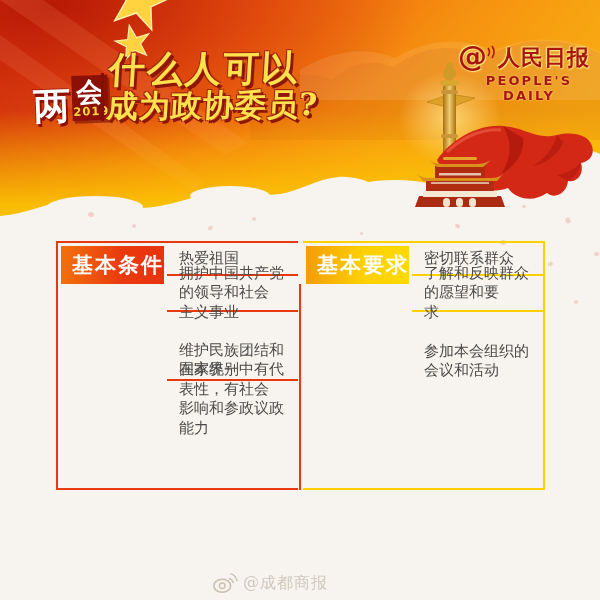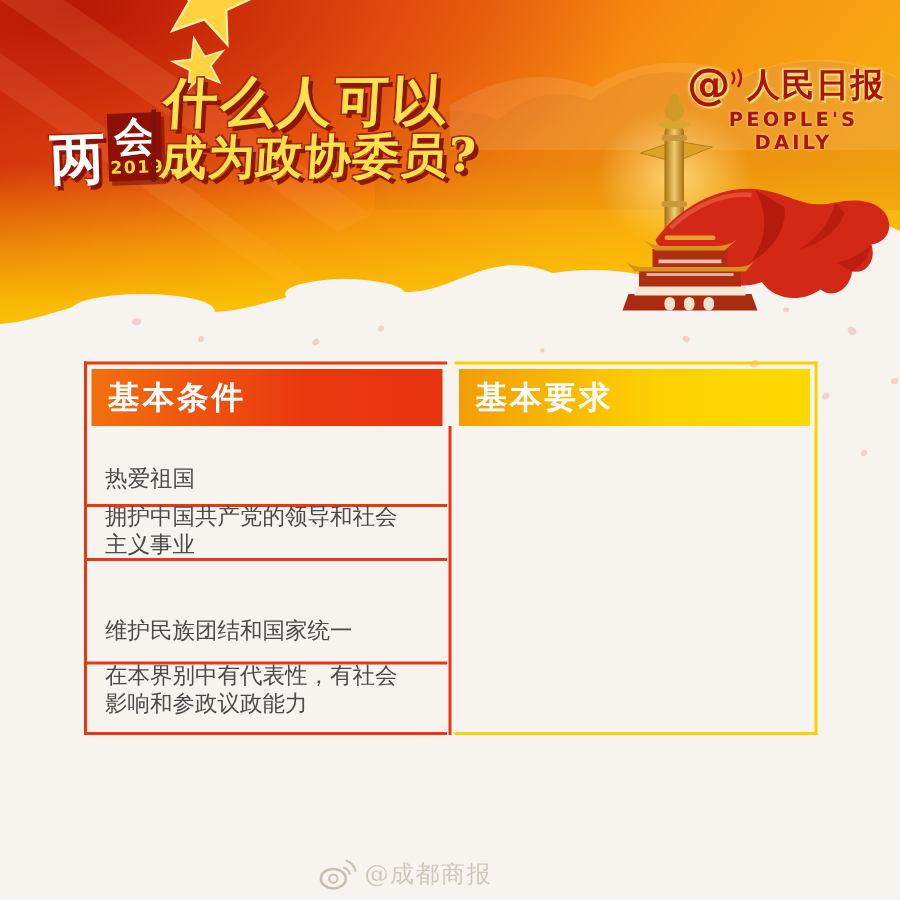--- a/index.html
+++ b/index.html
@@ -36,21 +36,21 @@
   .logo-sub { font-size:13px; font-weight:bold; letter-spacing:2.1px; margin-top:2px;
     text-shadow:0 0 2px rgba(255,240,160,.9); }
 
   .illus { position:absolute; left:393px; top:56px; z-index:2; }
 
   
   .petal { position:absolute; border-radius:60% 40% 55% 45%; background:#eec0b2; opacity:.65; z-index:1; }
 
   
   .tbl { position:absolute; left:56px; top:241px; width:489px; height:249px; display:flex; z-index:4; }
-  .col { flex:1; display:flex; flex-direction:column; box-sizing:border-box; min-width:0;gap:18px; }
+  .col { flex:1; display:flex; flex-direction:row; box-sizing:border-box; min-width:0; }
   .col-left  { border:2px solid #e8380f; border-right:none; }
   .col-right { border:2px solid #fdd000; border-left:none; }
   .mid { width:5px; flex:none; position:relative; }
   .mid::after { content:""; position:absolute; left:1px; top:43px; bottom:0; width:2px; background:#e8380f; }
   .hdr { margin:3px; height:38px; line-height:38px; color:#fff; font-weight:bold; font-size:21px;
     padding-left:11px; letter-spacing:2px; box-sizing:border-box; }
   .hdr-left  { background:linear-gradient(90deg,#f2700d,#ea390f 60%,#e8330f); }
   .hdr-right { background:linear-gradient(90deg,#f39d07,#fdd002 55%,#ffd900); }
   .rows { flex:1; display:flex; flex-direction:column; }
   .row { box-sizing:border-box; display:flex; align-items:center; padding-left:12px; padding-right:6px;
@@ -193,20 +193,27 @@
         <div class="row r54">拥护中国共产党的领导和社会
 主义事业</div>
         <div class="row r30">维护民族团结和国家统一</div>
         <div class="row r54 no-line">在本界别中有代表性，有社会
 影响和参政议政能力</div>
       </div>
     </div>
     <div class="mid"></div>
     <div class="col col-right">
       <div class="hdr hdr-right">基本要求</div>
+      <div class="rows">
+        <div class="row r33">密切联系群众</div>
+        <div class="row r54">了解和反映群众的愿望和要
+求</div>
+        <div class="row r30 no-line">参加本会组织的会议和活动</div>
+        <div class="filler"></div>
+      </div>
     </div>
   </div>
 
   <div class="watermark">
     <svg width="26" height="26" viewBox="0 0 28 26">
       <ellipse cx="11" cy="16" rx="9" ry="7" fill="none" stroke="#c9c0b2" stroke-width="1.8"></ellipse>
       <circle cx="11" cy="16" r="3" fill="none" stroke="#c9c0b2" stroke-width="1.5"></circle>
       <path d="M18,8 q4,1 5,5" fill="none" stroke="#c9c0b2" stroke-width="1.5"></path>
       <path d="M20,3 q6,2 7,8" fill="none" stroke="#c9c0b2" stroke-width="1.5"></path>
     </svg>

